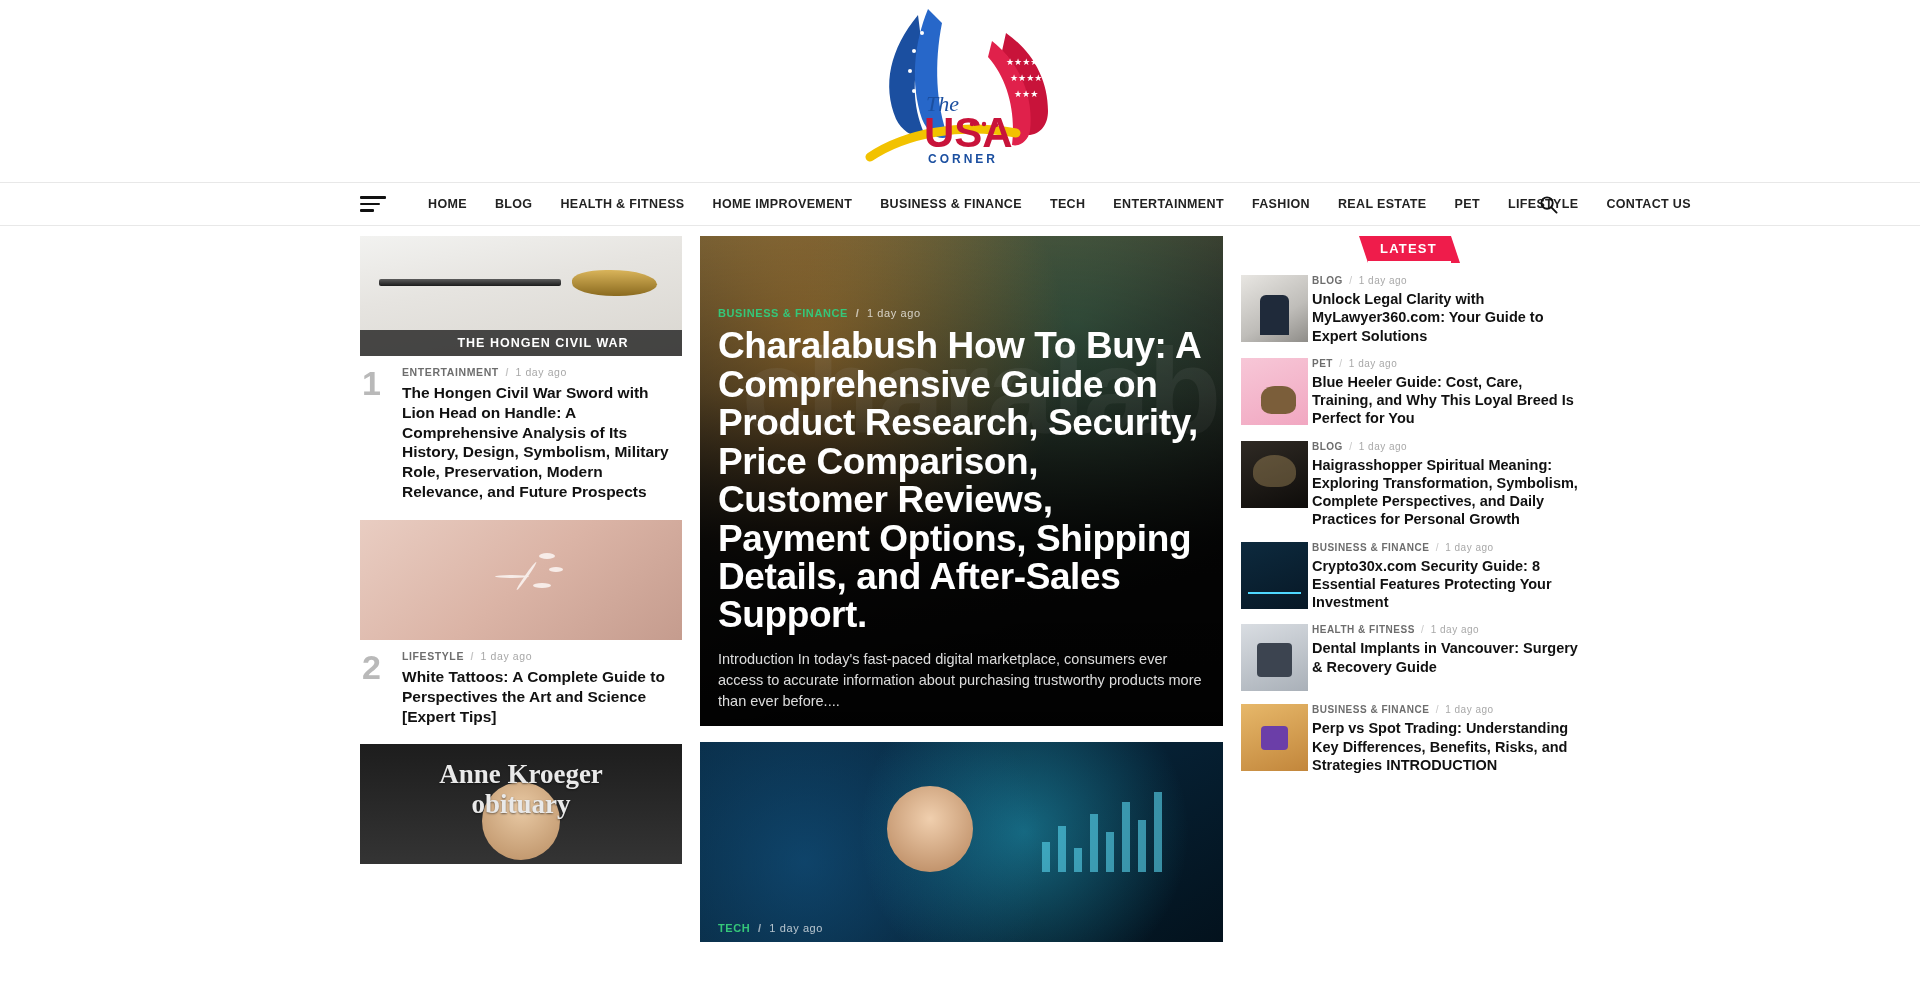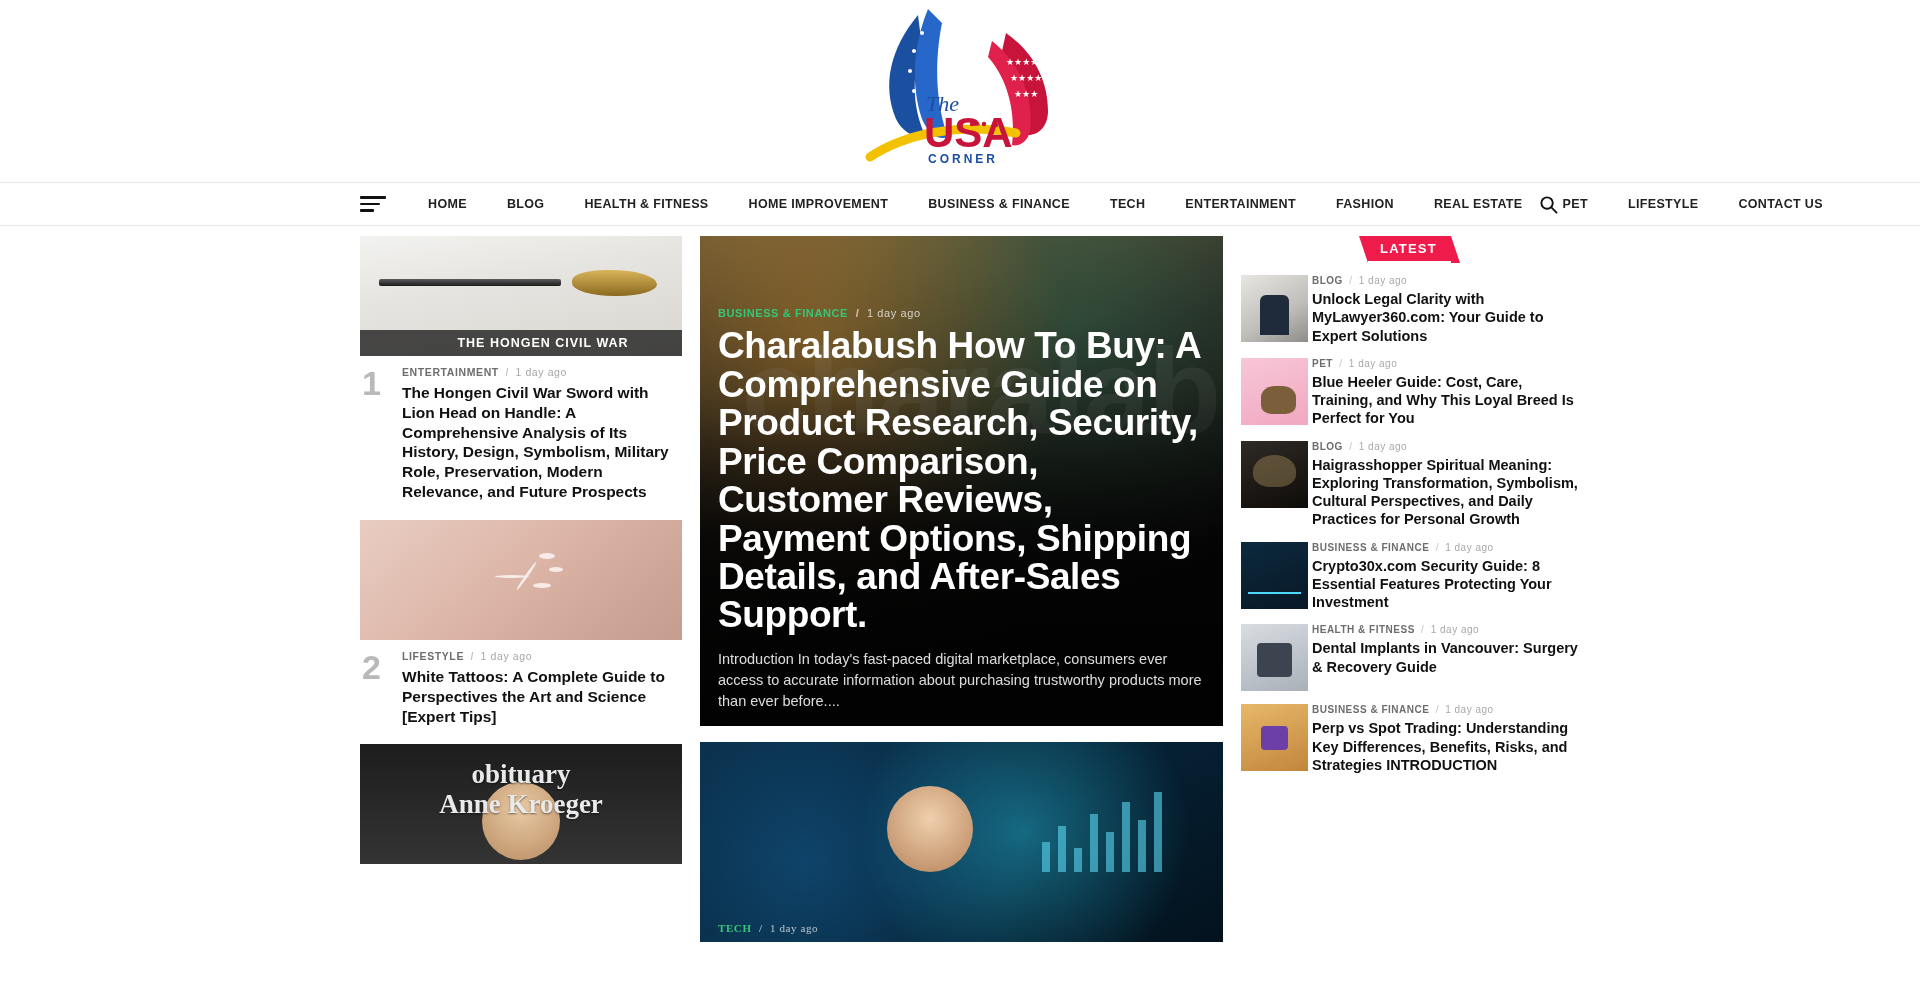--- a/index.html
+++ b/index.html
@@ -62,21 +62,21 @@
     background: #111;
     border-radius: 1px;
   }
   .hamburger span:nth-child(1) { width: 26px; }
   .hamburger span:nth-child(2) { width: 20px; }
   .hamburger span:nth-child(3) { width: 14px; }
 
   .nav-menu {
     display: flex;
     align-items: center;
-    gap: 12px;
+    gap: 0;
     list-style: none;
   }
   .nav-item {
     font-size: 12.5px;
     font-weight: 700;
     letter-spacing: 0.35px;
     color: #222;
     text-transform: uppercase;
     padding: 0 14px;
     cursor: pointer;
@@ -339,21 +339,21 @@
     width: 150px; height: 90px;
   }
   .hero2 .chart i {
     position: absolute;
     bottom: 0;
     width: 8px;
     background: rgba(90,215,240,0.6);
   }
   .hero2-content {
     position: absolute;
-    left: 18px; bottom: 8px; right: 18px; font-family: Liberation Serif, serif;
+    left: 18px; bottom: 8px; right: 18px;
   }
   .hero2-meta {
     font-size: 11px; font-weight: 700; letter-spacing: .6px; text-transform: uppercase;
   }
   .hero2-meta .c { color: #35c779; }
   .hero2-meta .s { color: rgba(255,255,255,.6); margin: 0 4px; }
   .hero2-meta .t { color: rgba(255,255,255,.7); font-weight: 400; text-transform:none; }
 
   
   .latest-item {
@@ -516,22 +516,22 @@
             </div>
             <h3 class="trend-title">White Tattoos: A Complete Guide to Perspectives the Art and Science [Expert Tips]</h3>
           </div>
         </div>
       </article>
 
       <article class="trend-item">
         <div class="trend-thumb trend-thumb-3" style="height:120px;">
           <div class="obit-face"></div>
           <div class="obit-text">
+            <div>Anne Kroeger</div>
             <div>obituary</div>
-            <div>Anne Kroeger</div>
           </div>
         </div>
       </article>
     </section>
 
     <section class="col-center">
       <article class="hero">
         <div class="hero-bg"></div>
         <div class="hero-watermark">charalabush</div>
         <div class="hero-shade"></div>
@@ -599,21 +599,21 @@
       </article>
 
       <article class="latest-item">
         <div class="latest-thumb lt3"></div>
         <div class="latest-text">
           <div class="latest-meta">
             <span>BLOG</span>
             <span class="s">/</span>
             <span class="t">1 day ago</span>
           </div>
-          <h4 class="latest-title">Haigrasshopper Spiritual Meaning: Exploring Transformation, Symbolism, Cultural Perspectives, and Daily Practices for Personal Growth</h4>
+          <h4 class="latest-title">Haigrasshopper Spiritual Meaning: Exploring Transformation, Symbolism, Complete Perspectives, and Daily Practices for Personal Growth</h4>
         </div>
       </article>
 
       <article class="latest-item">
         <div class="latest-thumb lt4"></div>
         <div class="latest-text">
           <div class="latest-meta">
             <span>BUSINESS &amp; FINANCE</span>
             <span class="s">/</span>
             <span class="t">1 day ago</span>

